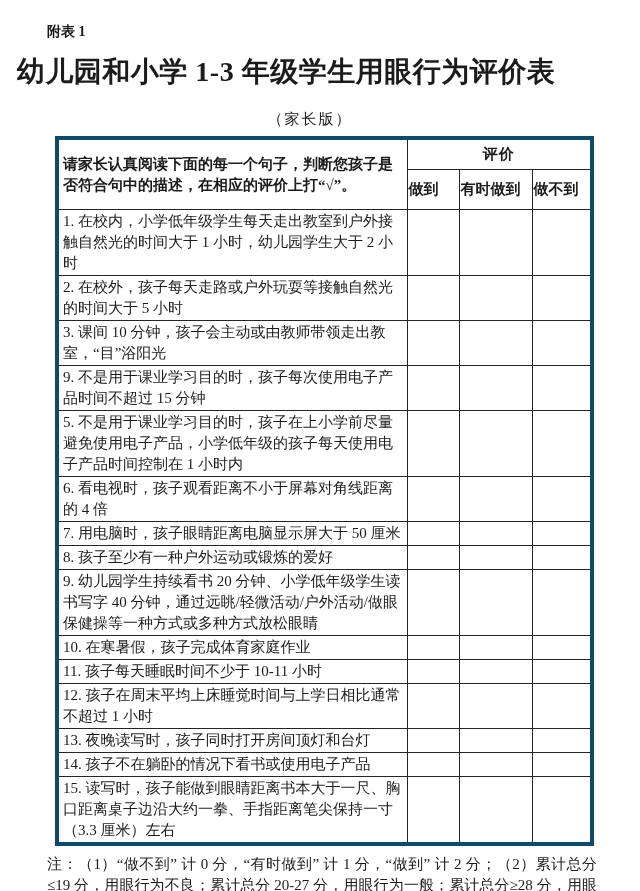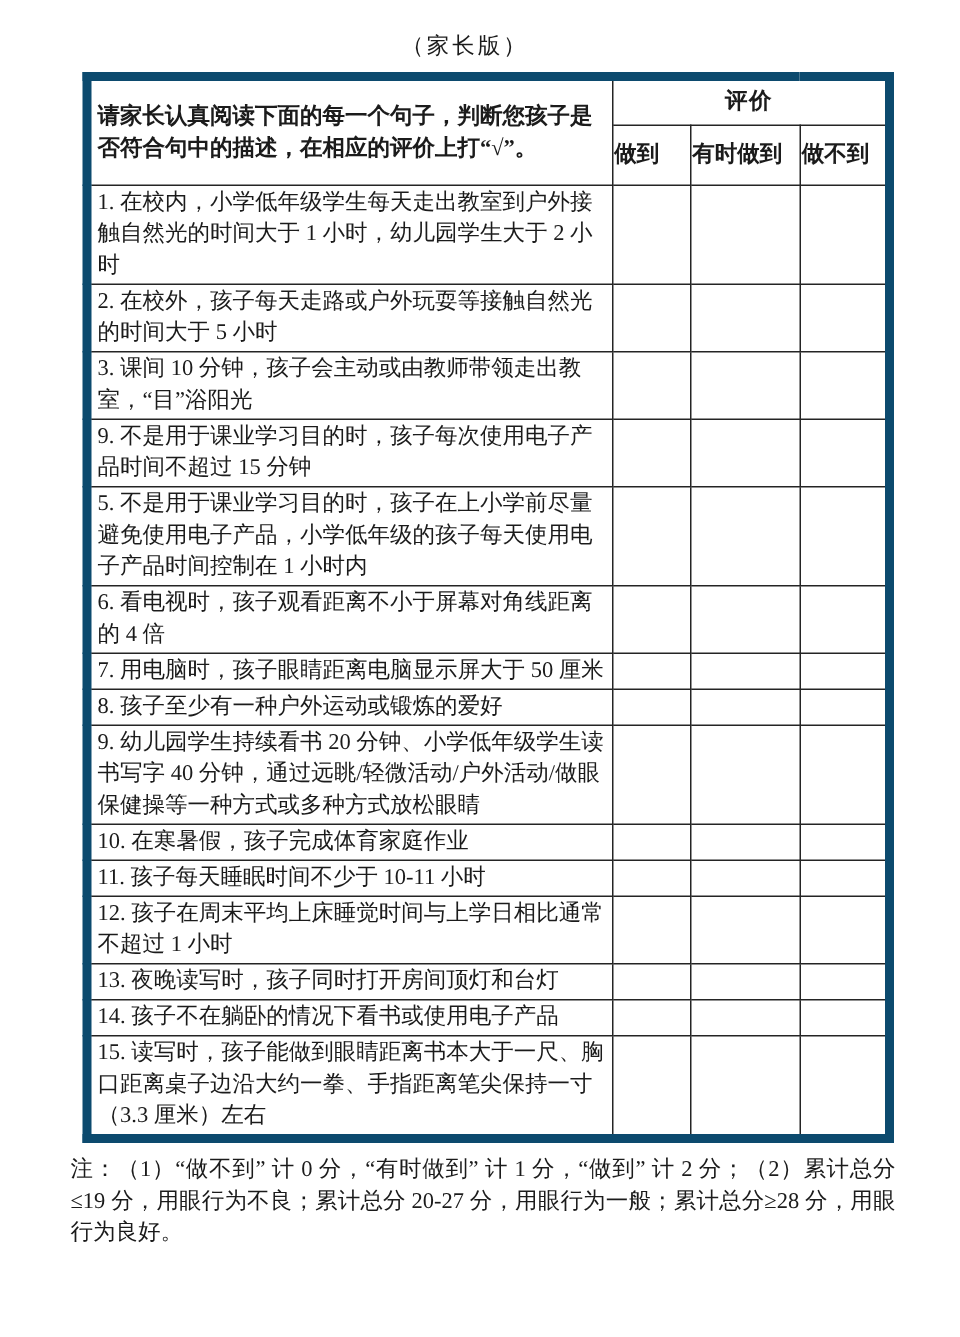--- a/index.html
+++ b/index.html
@@ -38,21 +38,21 @@
     text-align: center;
     font-size: 15px;
     line-height: 20px;
     letter-spacing: 2px;
   }
   table.eval-table {
     margin: 7px 0 0 55px;
     width: 535px;
     border-collapse: collapse;
     table-layout: fixed;
-    border: 6px solid #0c4a6e;
+    border: 4px solid #0c4a6e;
   }
   table.eval-table td {
     border: 1px solid #242424;
     font-size: 15px;
     line-height: 21px;
     color: #1b1b1b;
   }
   td.instr-cell {
     padding: 2px 4px;
     vertical-align: middle;
@@ -86,21 +86,23 @@
     font-size: 15px;
     line-height: 21px;
     text-align: justify;
   }
 </style>
 </head>
 <body>
 
 <div class="page">
 
-
+  <div class="attachment-label">附表 1</div>
+
+  <div class="doc-title">幼儿园和小学 1-3 年级学生用眼行为评价表</div>
 
   <div class="doc-subtitle">（家长版）</div>
 
   <table class="eval-table">
     <colgroup>
       <col style="width:350px">
       <col style="width:52px">
       <col style="width:73px">
       <col style="width:60px">
     </colgroup>

